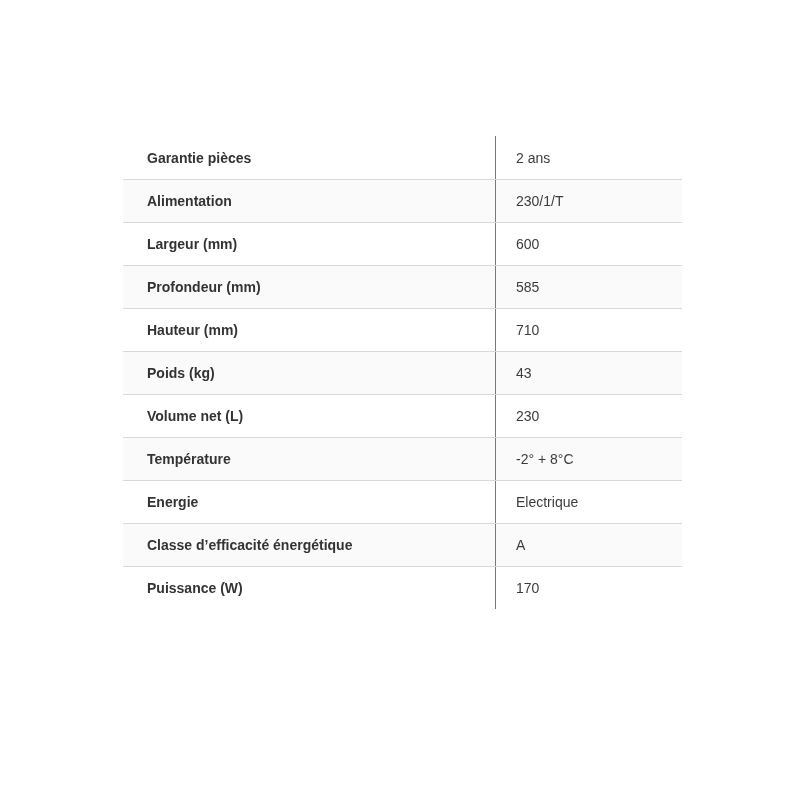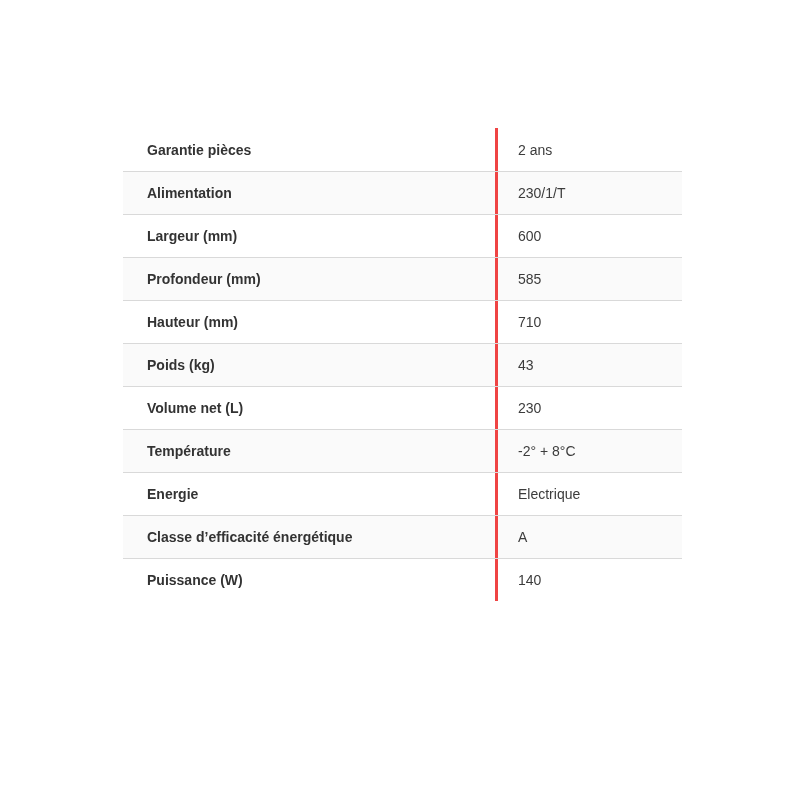--- a/index.html
+++ b/index.html
@@ -11,21 +11,21 @@
   .page {
     position: relative;
     width: 800px;
     height: 800px;
     background: #ffffff;
     overflow: hidden;
   }
   .spec-table {
     position: absolute;
     left: 123px;
-    top: 128px;
+    top: 136px;
     width: 559px;
   }
   .spec-row {
     display: flex;
     align-items: stretch;
     height: 43px;
     box-sizing: border-box;
     border-top: 1px solid #d9d9d9;
     background: #ffffff;
   }
@@ -44,21 +44,21 @@
     align-items: center;
     font-size: 14px;
     font-weight: bold;
     color: #333333;
     white-space: nowrap;
     overflow: hidden;
   }
   .spec-value {
     flex: 1;
     box-sizing: border-box;
-    border-left: 3px solid #ef4444;
+    border-left: 1px solid #ef4444;
     padding-left: 20px;
     display: flex;
     align-items: center;
     font-size: 14px;
     font-weight: normal;
     color: #3c3c3c;
     white-space: nowrap;
     overflow: hidden;
   }
 </style>
@@ -112,17 +112,17 @@
     <div class="spec-value">Electrique</div>
   </div>
 
   <div class="spec-row">
     <div class="spec-label">Classe d’efficacité énergétique</div>
     <div class="spec-value">A</div>
   </div>
 
   <div class="spec-row">
     <div class="spec-label">Puissance (W)</div>
-    <div class="spec-value">140</div>
+    <div class="spec-value">170</div>
   </div>
 
 </div>
 </div>
 
 </body></html>

